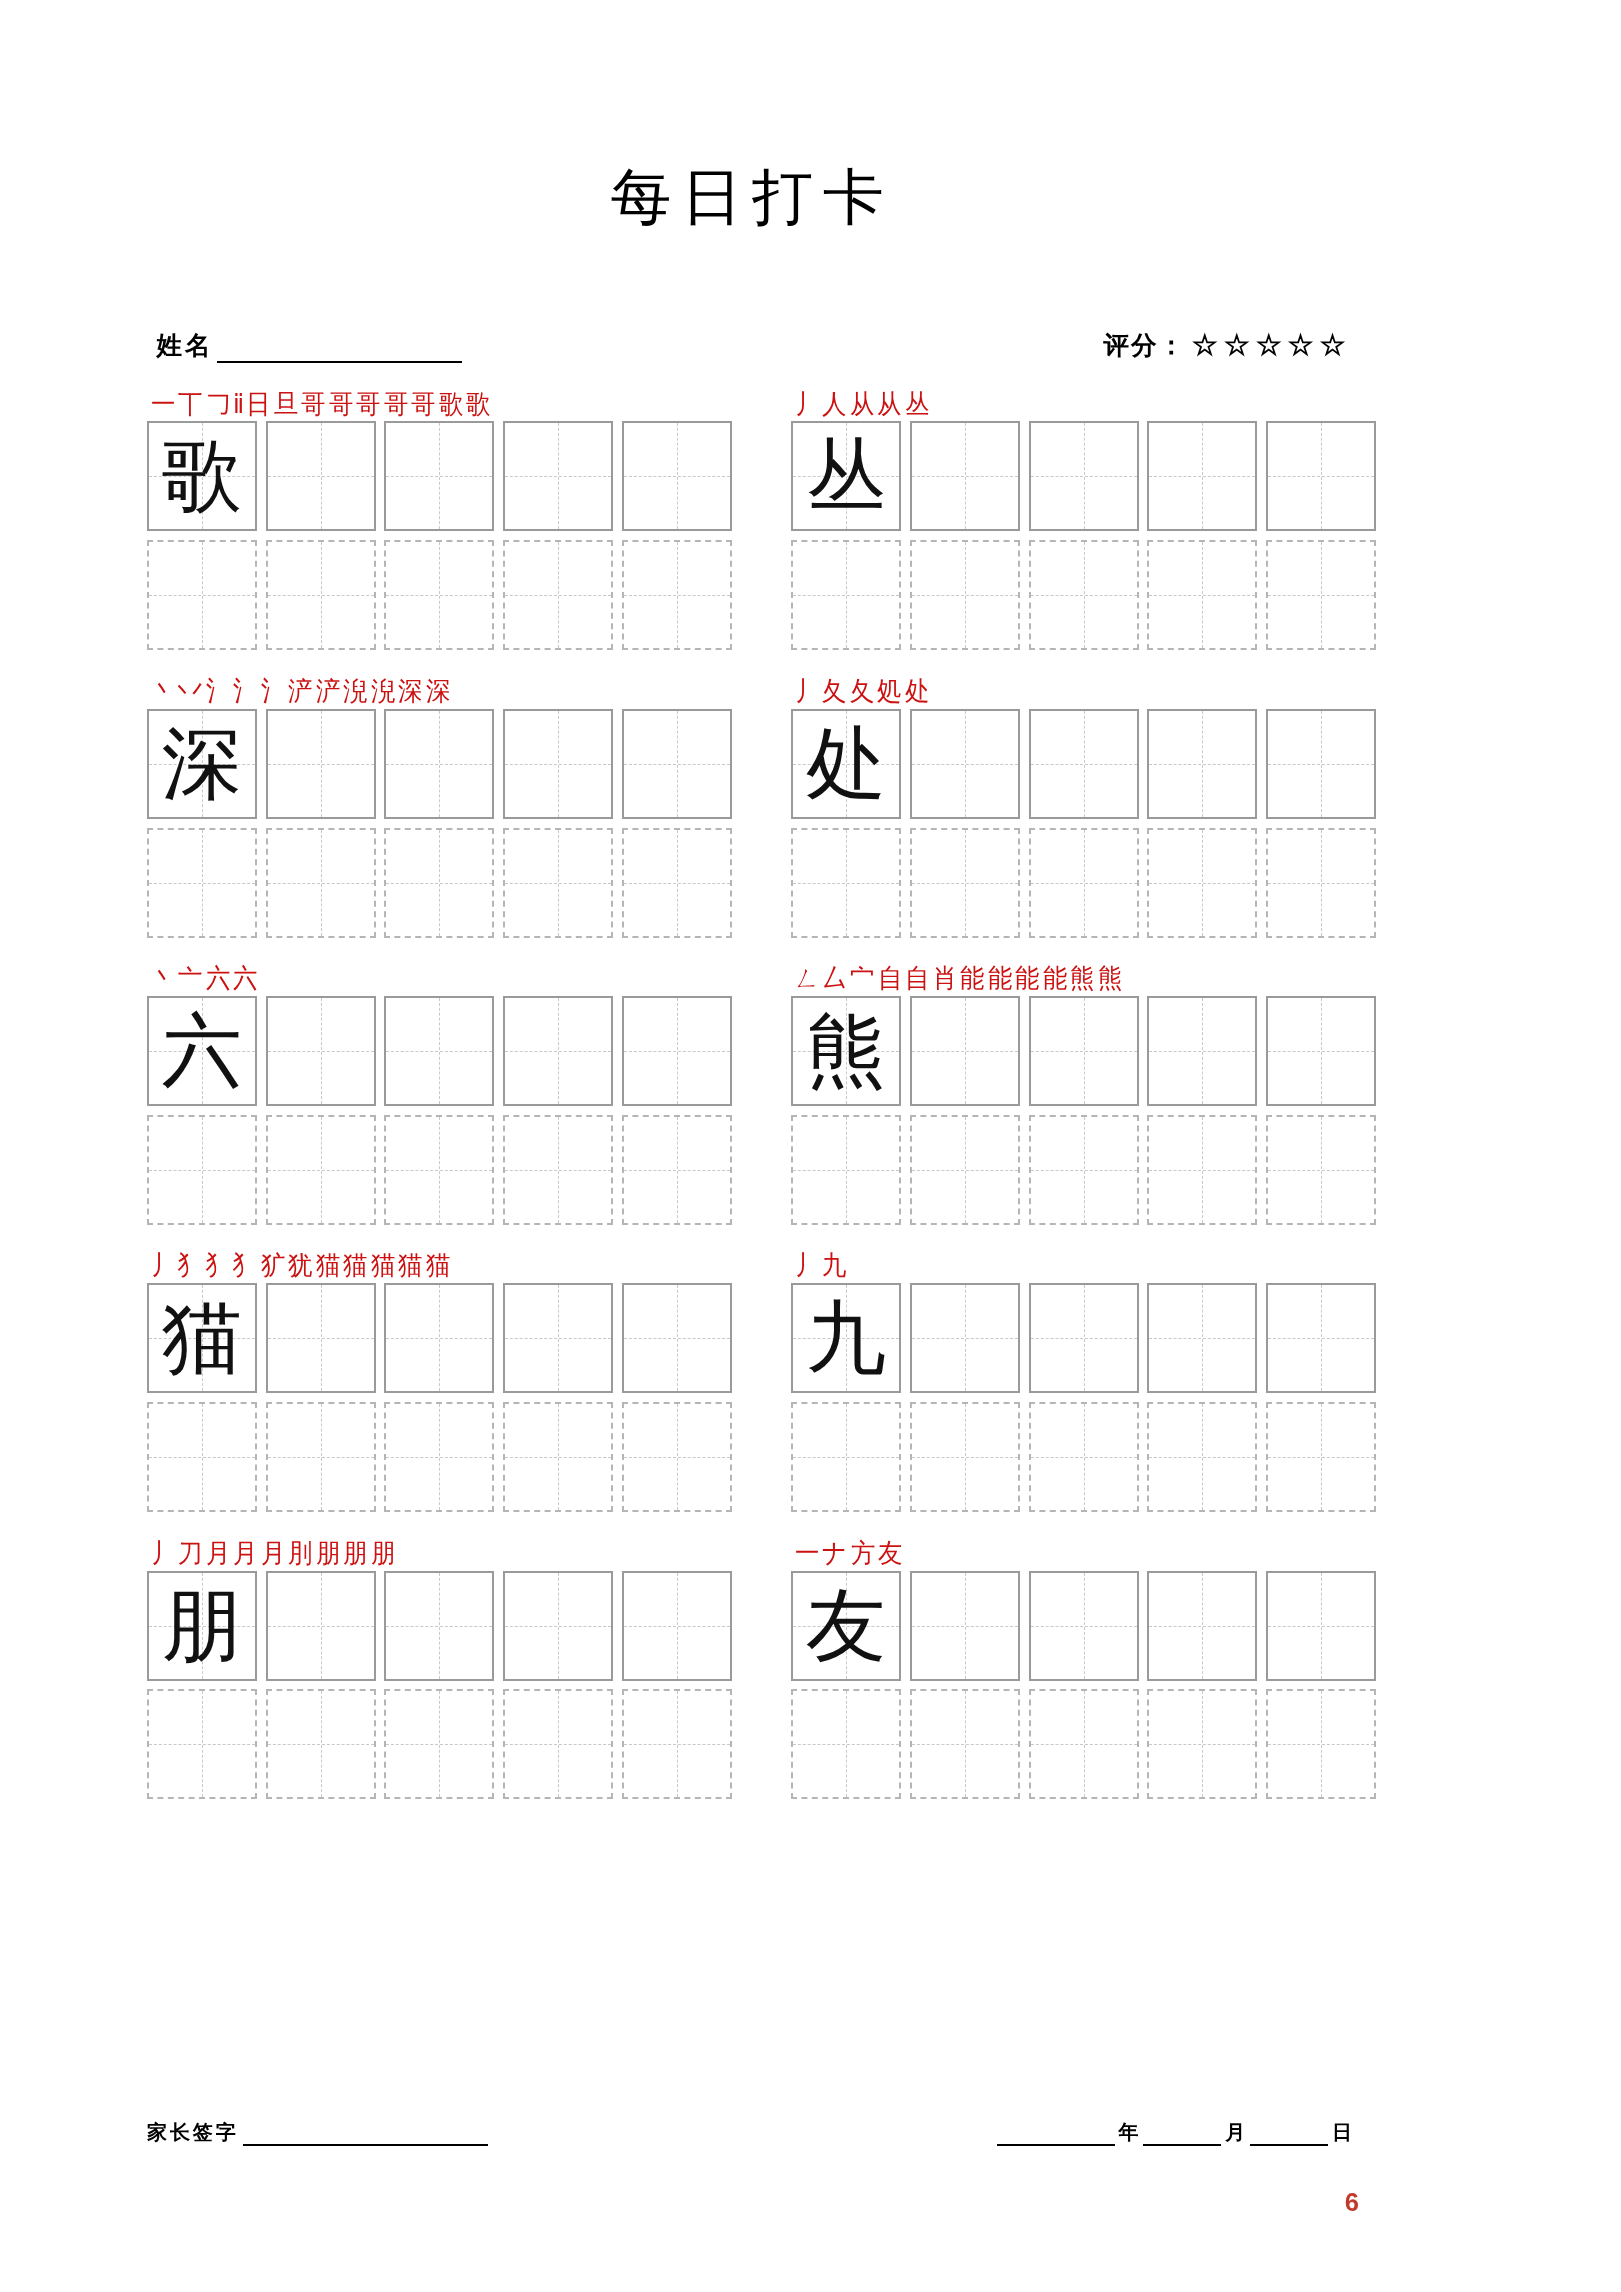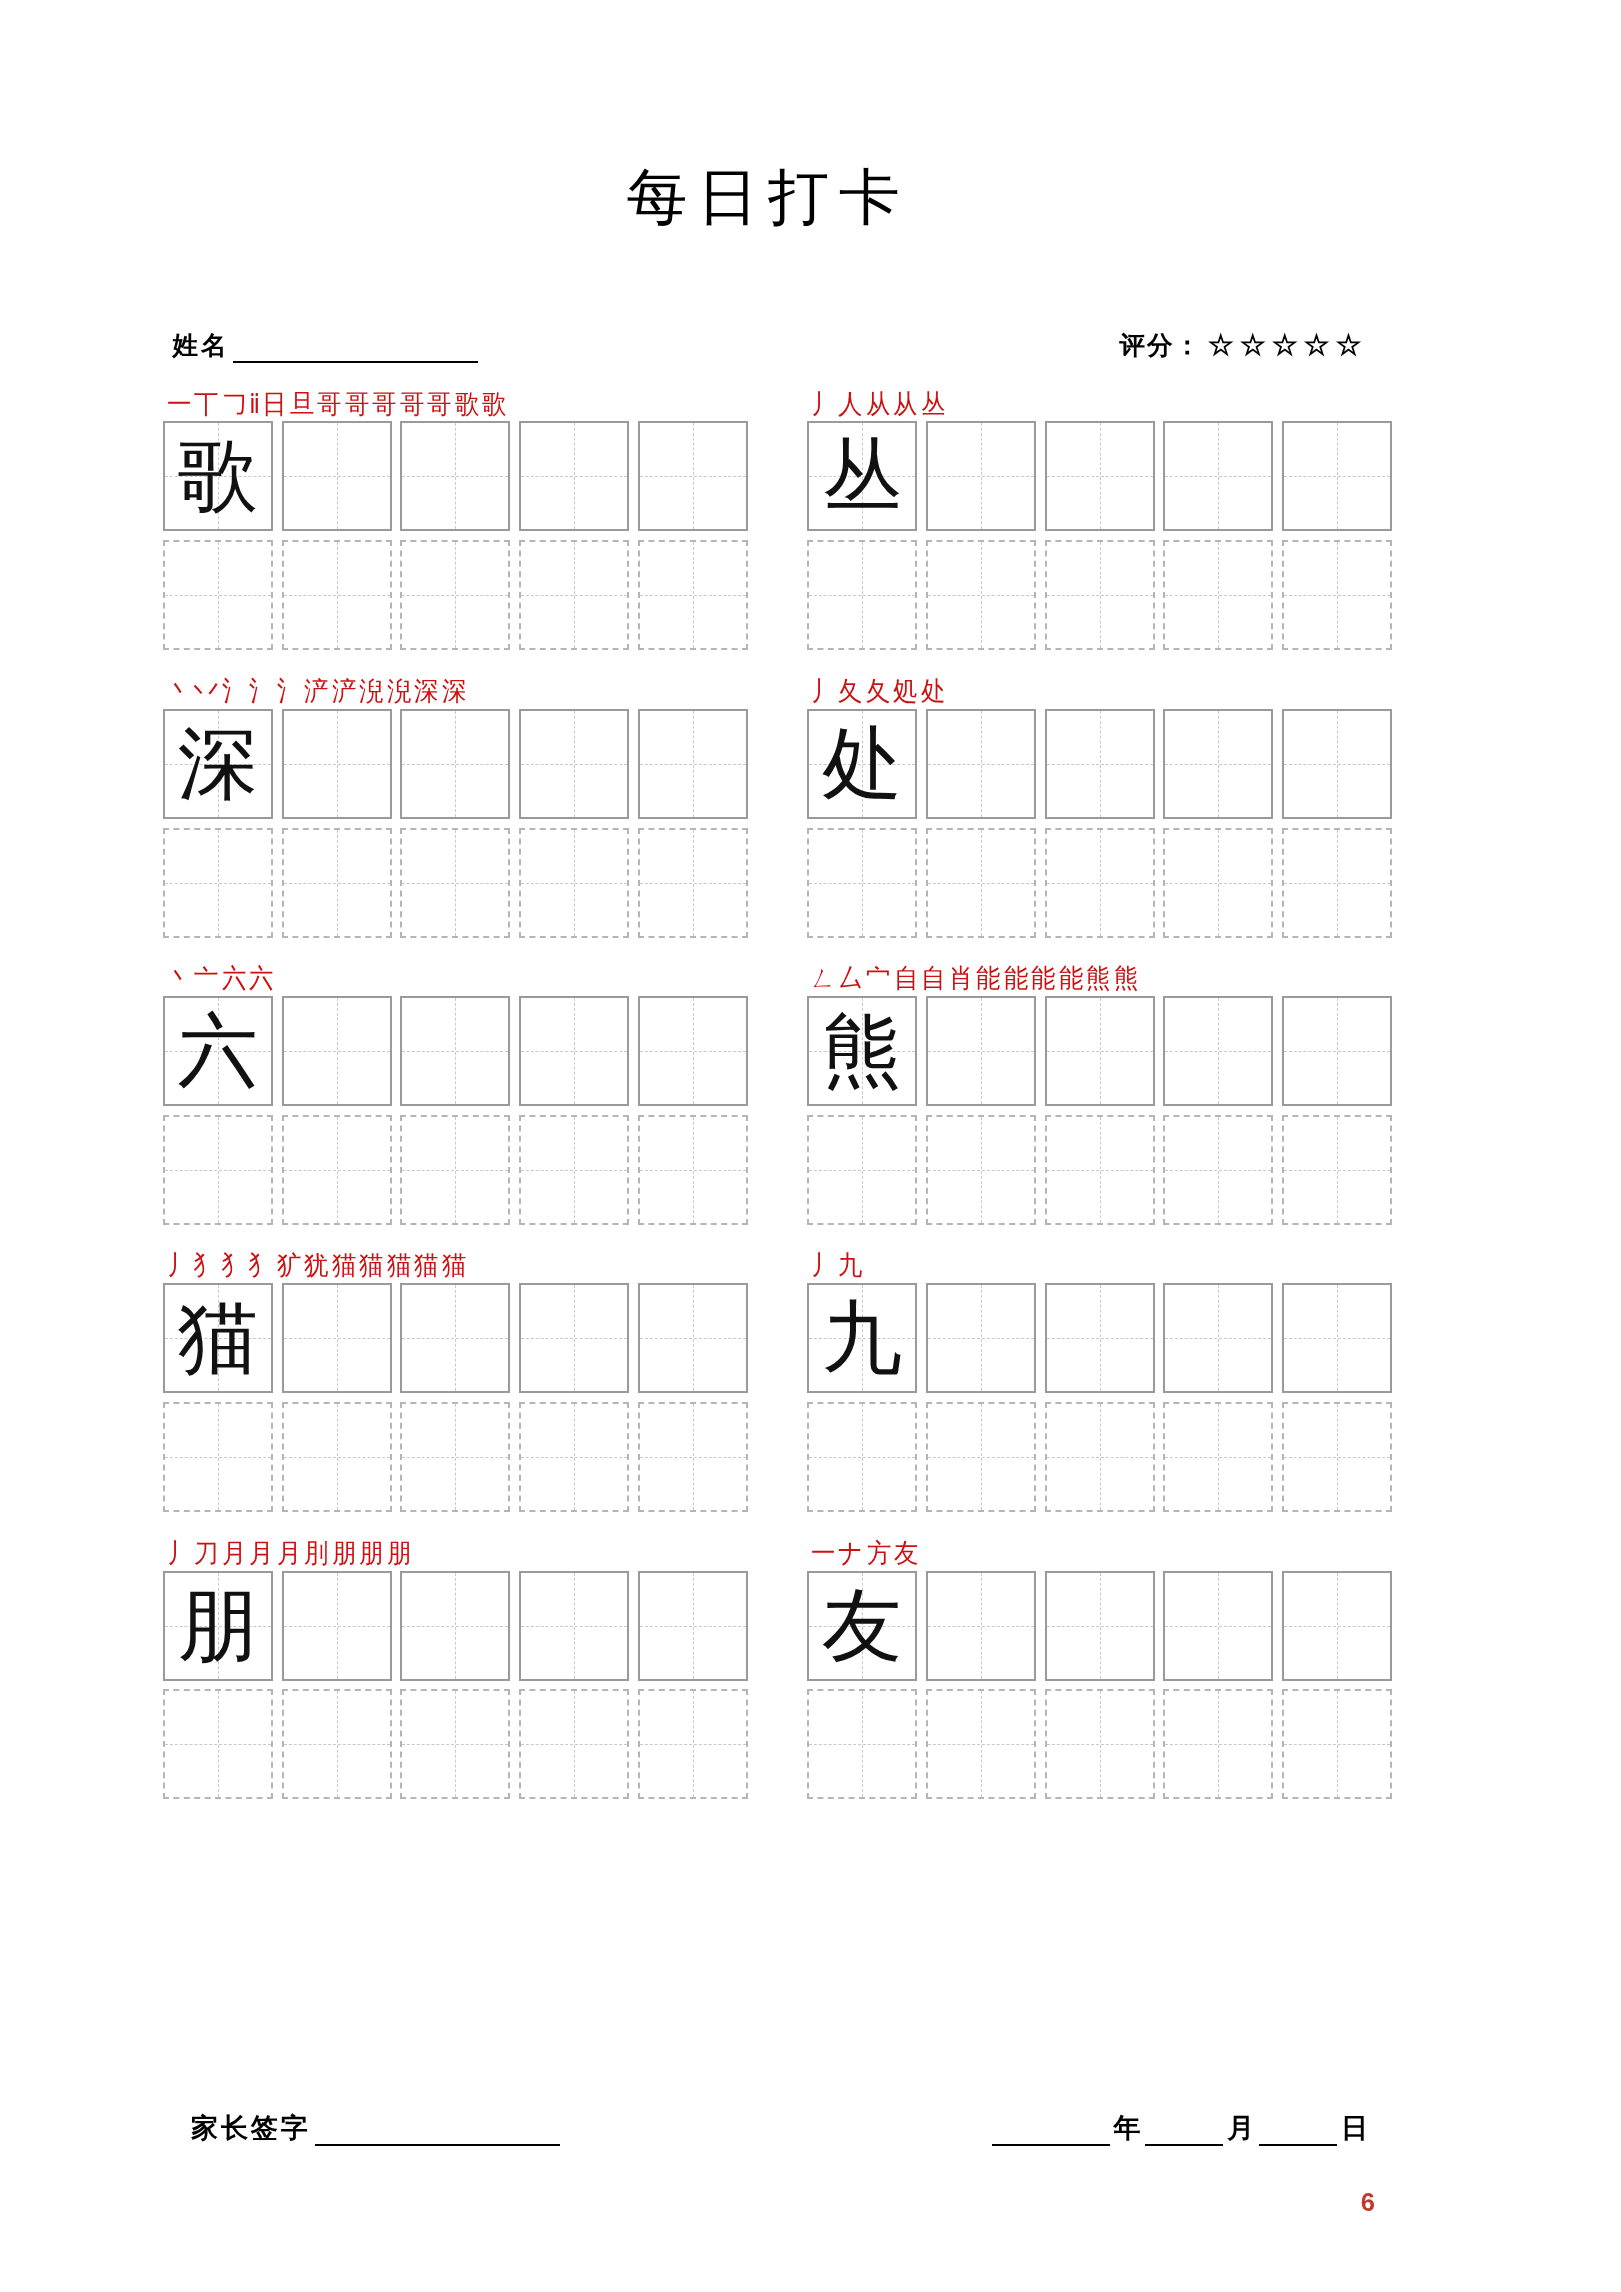--- a/index.html
+++ b/index.html
@@ -10,21 +10,21 @@
   body {
     width: 1621px;
     height: 2293px;
     font-family: "Liberation Serif", serif;
     color: #000;
     position: relative;
     overflow: hidden;
   }
   .page {
     position: absolute;
-    left: 16px; top: 0;
+    left: 0; top: 0;
     width: 1504px;
     height: 2293px;
     box-sizing: border-box;
     padding: 0 137px;
   }
   
   .title {
     text-align: center;
     font-size: 61px;
     letter-spacing: 9.8px;
@@ -157,24 +157,23 @@
   }
   
   .footer {
     position: absolute;
     left: 147px;
     right: 147px;
     bottom: 147px;
     display: flex;
     justify-content: space-between;
     align-items: flex-start;
-    font-size: 27px;
+    font-size: 20px;
     font-weight: bold;
     letter-spacing: 2.9px;
-    margin-left: 28px;
   }
   .sign-block {
     display: flex;
     align-items: flex-end;
   }
   .sign-line {
     display: inline-block;
     width: 245px;
     border-bottom: 2px solid #000;
     height: 25.5px;

